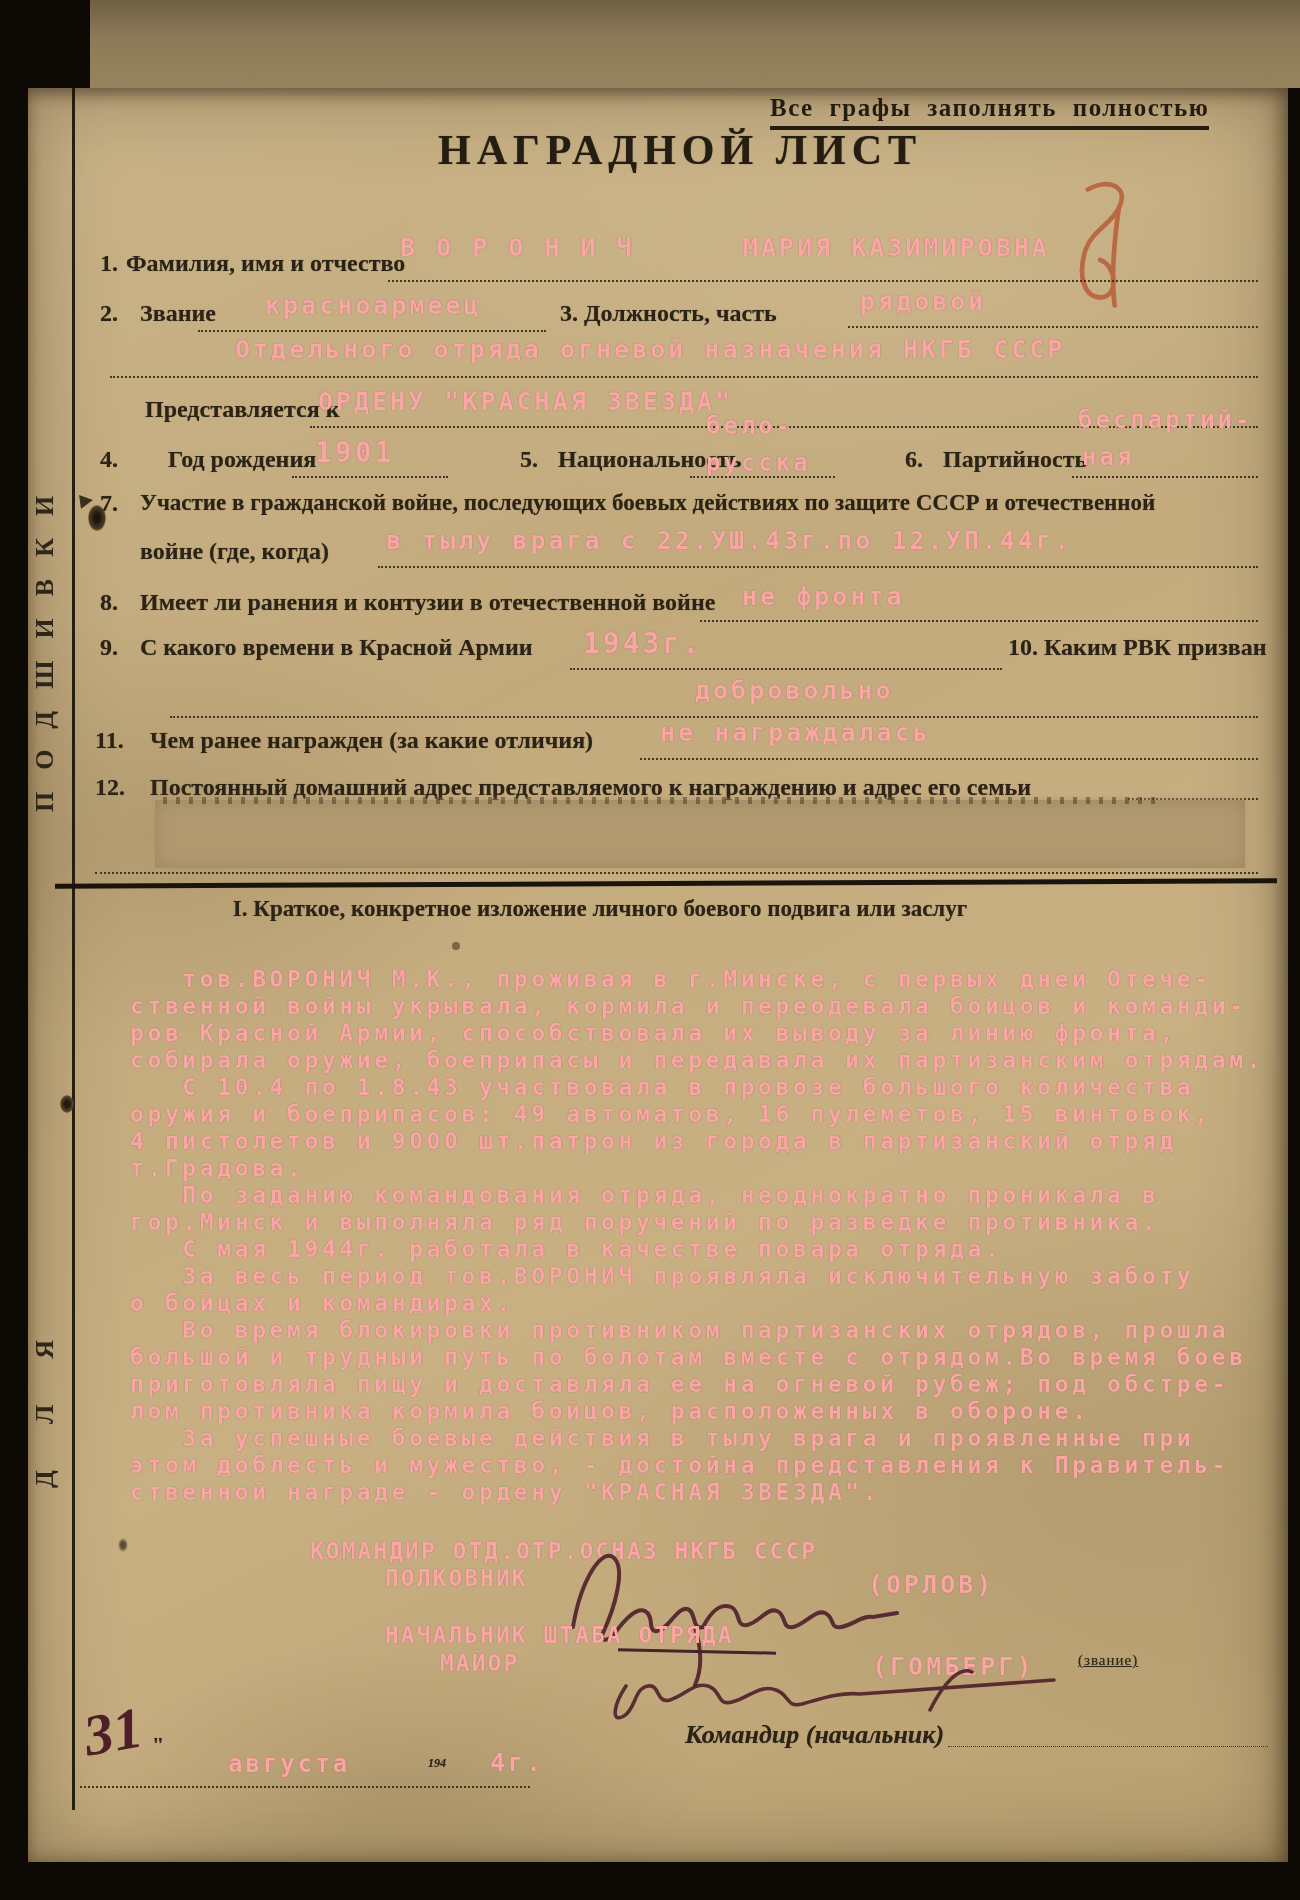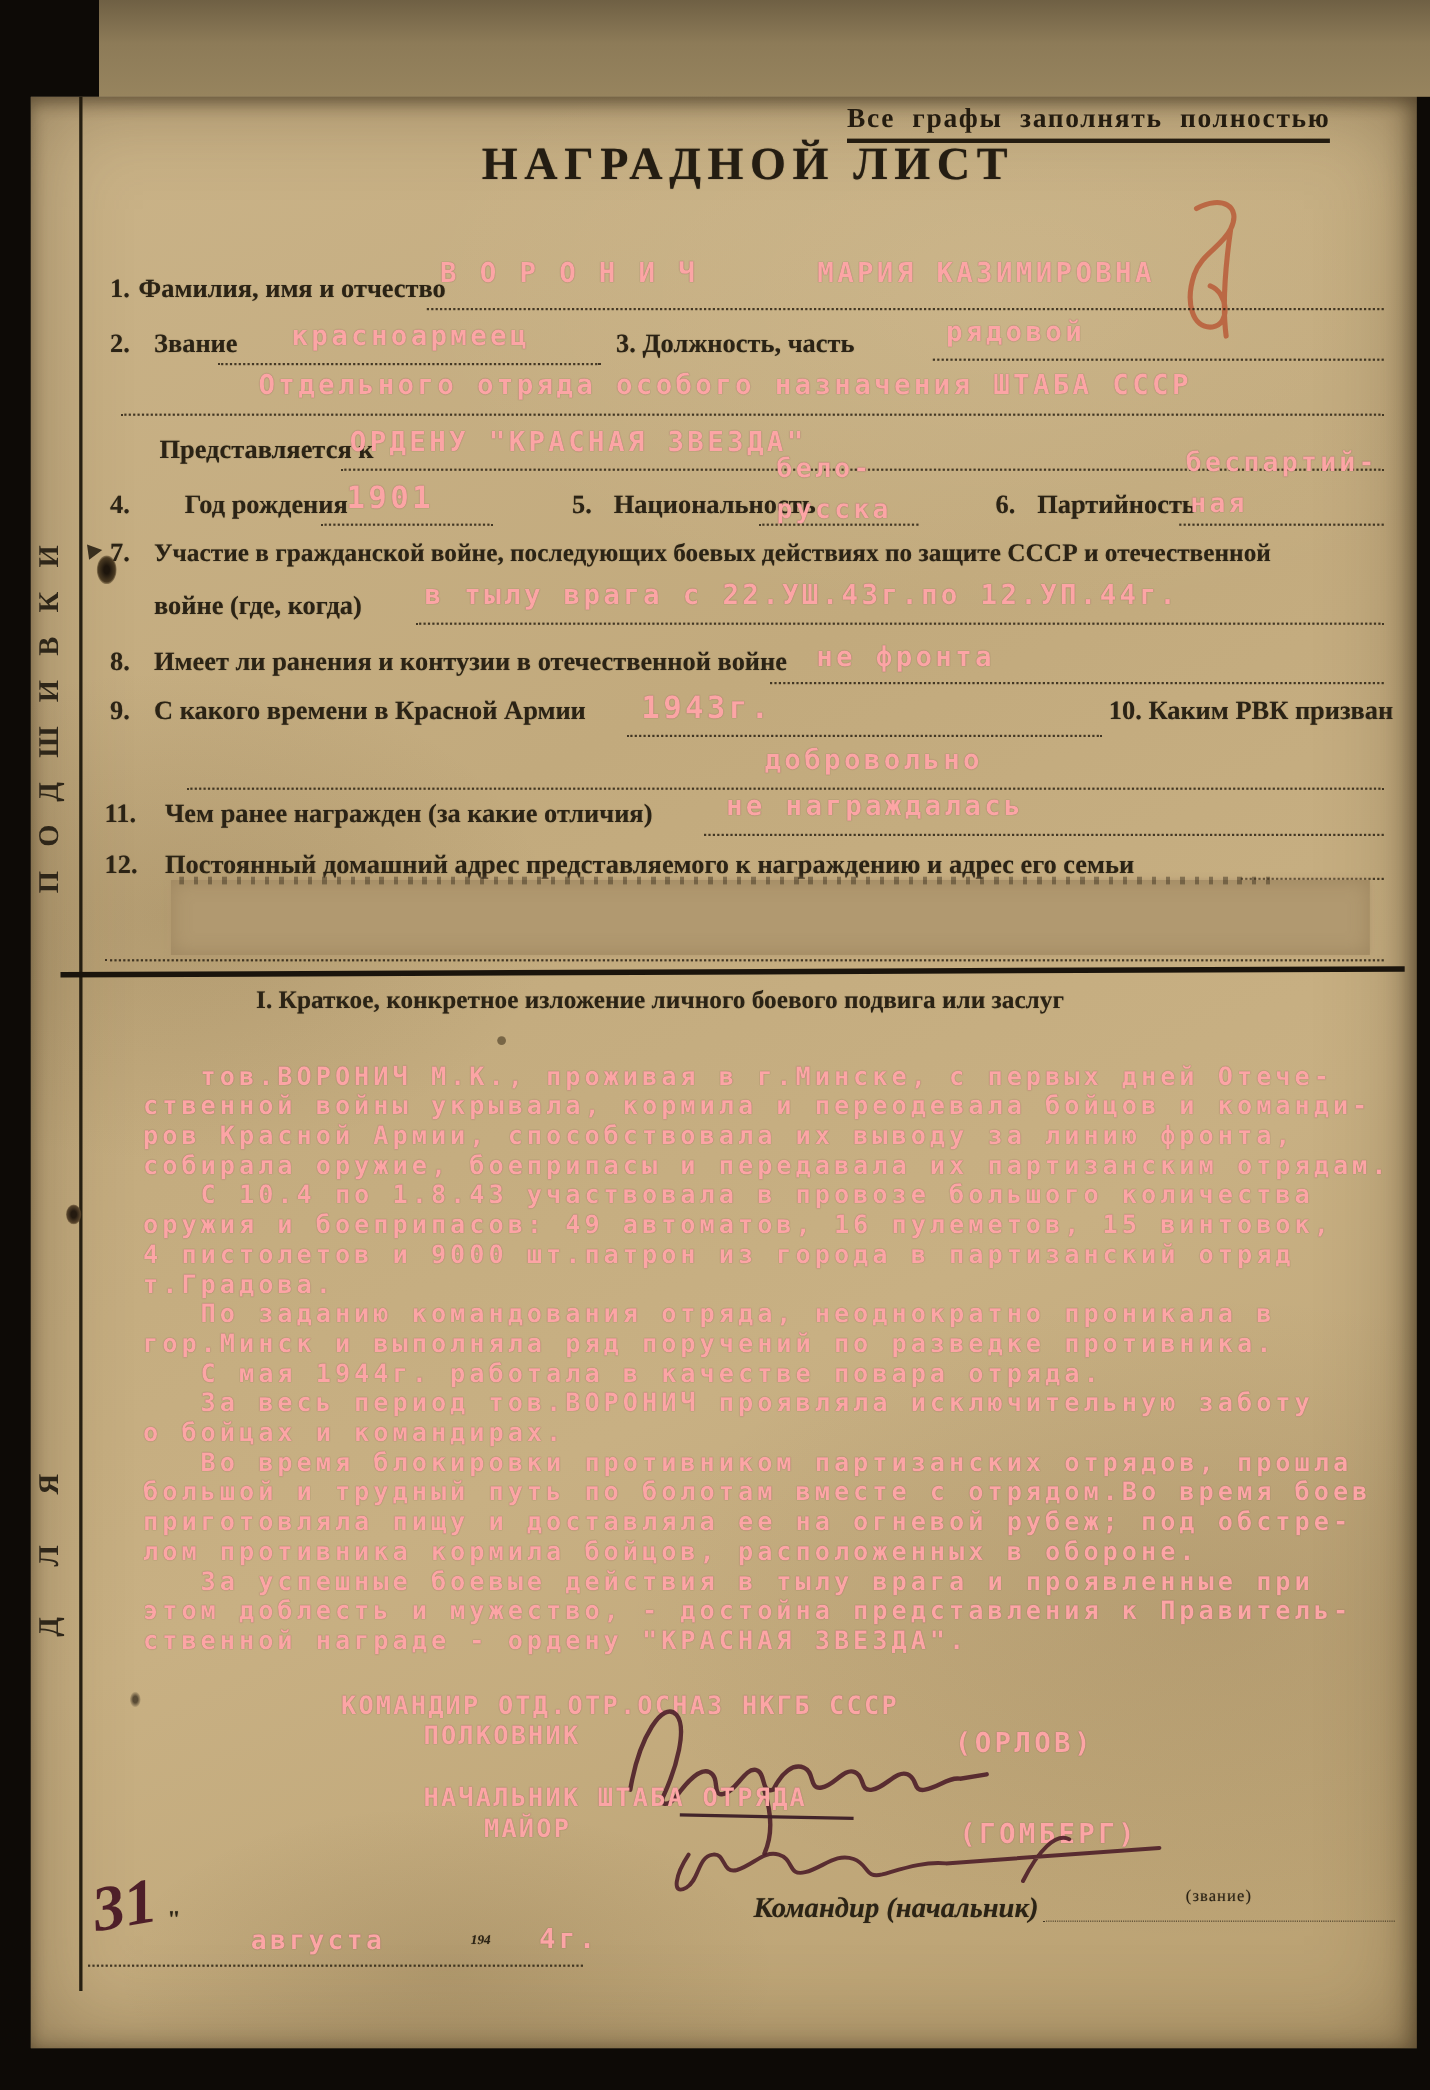--- a/index.html
+++ b/index.html
@@ -67,21 +67,21 @@
   <div class="rule" style="left:388px;top:280px;width:870px;"></div>
 
   <div class="plabel" style="left:100px;top:300px;">2.</div>
   <div class="plabel" style="left:140px;top:300px;">Звание</div>
   <div class="typed" style="left:265px;top:291px;">красноармеец</div>
   <div class="rule" style="left:198px;top:330px;width:348px;"></div>
   <div class="plabel" style="left:560px;top:300px;"><span>3.</span> <span>Должность, часть</span></div>
   <div class="typed" style="left:860px;top:287px;">рядовой</div>
   <div class="rule" style="left:848px;top:326px;width:410px;"></div>
 
-  <div class="typed" style="left:235px;top:335px;">Отдельного отряда особого назначения ШТАБА СССР</div>
+  <div class="typed" style="left:235px;top:335px;">Отдельного отряда огневой назначения НКГБ СССР</div>
   <div class="rule" style="left:110px;top:376px;width:1148px;"></div>
 
   <div class="plabel" style="left:145px;top:396px;">Представляется к</div>
   <div class="typed" style="left:318px;top:387px;">ОРДЕНУ "КРАСНАЯ ЗВЕЗДА"</div>
   <div class="rule" style="left:310px;top:426px;width:948px;"></div>
 
   <div class="plabel" style="left:100px;top:446px;">4.</div>
   <div class="plabel" style="left:142px;top:446px;margin-left:26px;">Год рождения</div>
   <div class="typed" style="left:315px;top:436px;font-size:28px;">1901</div>
   <div class="rule" style="left:292px;top:476px;width:156px;"></div>
@@ -168,21 +168,21 @@
   <div class="solidline" style="left:618px;top:1650px;width:158px;height:3px;background:#42242a;transform:rotate(1.2deg);"></div>
   <div class="typed" style="left:440px;top:1650px;font-size:23px;letter-spacing:2px;">МАЙОР</div>
   <div class="typed" style="left:872px;top:1652px;font-size:25px;">(ГОМБЕРГ)</div>
 
   <svg class="sig" style="left:590px;top:1652px;" width="500" height="85" viewBox="0 0 500 85">
     <path d="M36,34 C24,52 20,72 34,64 C46,57 44,36 58,34 C70,32 66,52 80,48 C96,43 104,30 118,34 C132,38 126,54 142,50 C158,46 170,32 186,38 C200,43 196,56 212,52 C230,47 250,40 270,42 L464,28 M340,58 C354,30 370,14 382,20" fill="none" stroke-width="3.6" stroke-linecap="round" opacity="0.9" stroke="#4e1f29"></path>
   </svg>
 
   <div class="plabel" style="left:685px;top:1720px;font-size:26px;font-style:italic;">Командир (начальник)</div>
   <div class="rule thin" style="left:948px;top:1746px;width:320px;"></div>
-  <div class="plabel small" style="left:1078px;top:1716px;font-weight:400;">(звание)</div>
+  <div class="plabel small" style="left:1078px;top:1652px;font-weight:400;text-decoration:underline;">(звание)</div>
 
   <div class="handday" style="left:84px;top:1698px;font-size:58px;transform:rotate(-10deg);color:#4e1f29;">31</div>
   <div class="plabel" style="left:152px;top:1732px;font-size:22px;">"</div>
   <div class="typed" style="left:228px;top:1750px;font-size:24px;">августа</div>
   <div class="plabel" style="left:428px;top:1756px;font-size:12px;font-style:italic;">194</div>
   <div class="typed" style="left:490px;top:1748px;font-size:25px;">4г.</div>
   <div class="rule" style="left:80px;top:1786px;width:450px;"></div>
 
   <div class="spot" style="left:88px;top:505px;width:18px;height:26px;background:radial-gradient(#1d150c 20%, #4a3a22 60%, transparent 78%);"></div>
   <div class="spot" style="left:60px;top:1095px;width:14px;height:18px;background:radial-gradient(#241a10 25%, #55422a 60%, transparent 80%);"></div>

